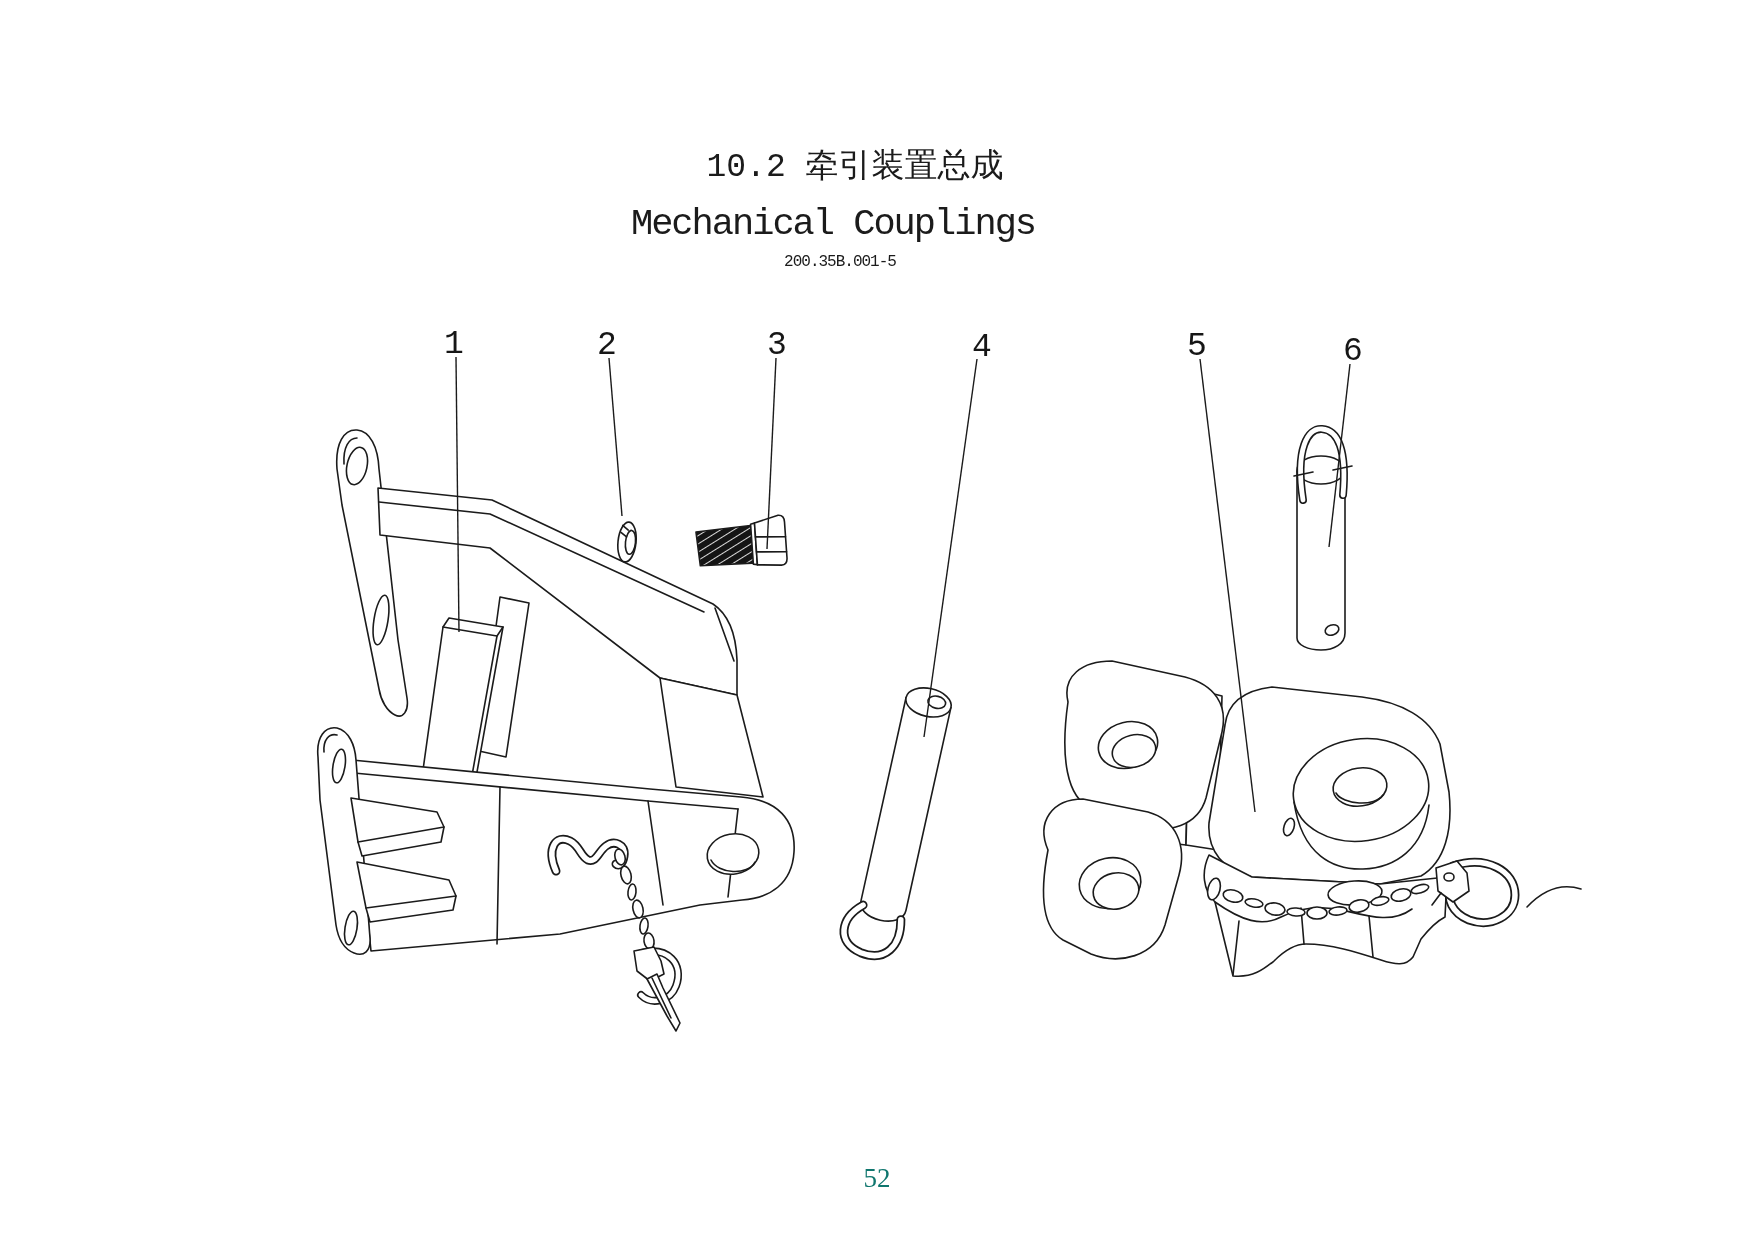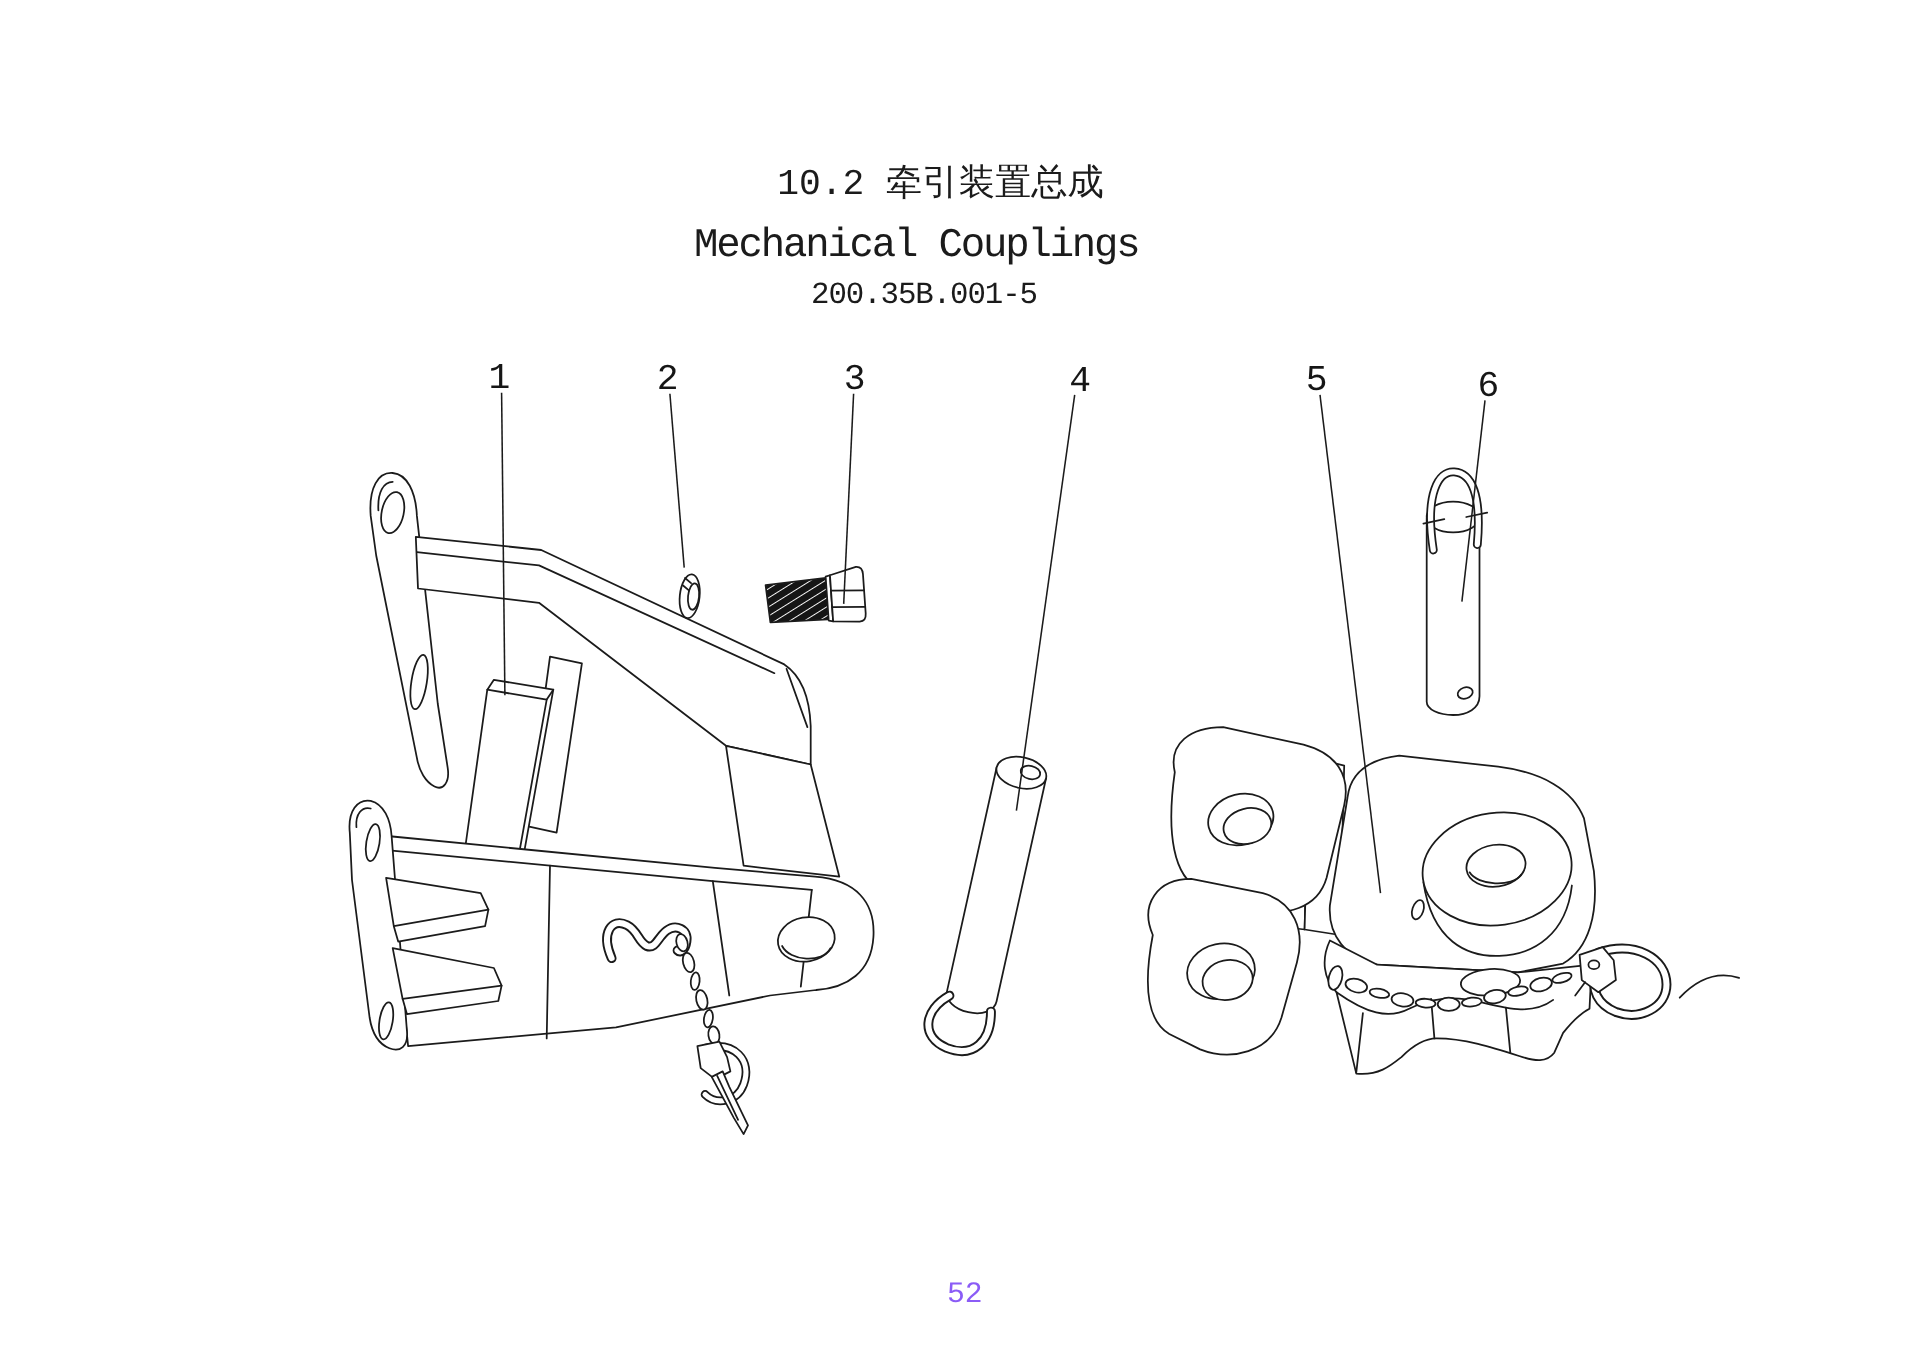--- a/index.html
+++ b/index.html
@@ -18,26 +18,26 @@
     font-size:33px;letter-spacing:0px;white-space:nowrap;
     font-family:"Liberation Mono", monospace;
   }
   .title-en{
     position:absolute;left:833px;top:203px;transform:translateX(-50%);
     font-size:37px;letter-spacing:-2px;white-space:nowrap;
     font-family:"Liberation Mono", monospace;
   }
   .drawing-no{
     position:absolute;left:840px;top:253px;transform:translateX(-50%);
-    font-size:28px;letter-spacing:-1px;white-space:nowrap;
+    font-size:16px;letter-spacing:-1px;white-space:nowrap;
     font-family:"Liberation Mono", monospace;
   }
   .page-number{
     position:absolute;left:877px;top:1163px;transform:translateX(-50%);
-    font-size:27px;font-family:Liberation Mono, monospace;color:#8b5cf6;
+    font-size:27px;font-family:Liberation Serif, serif;color:#0f766e;
   }
   svg.diagram{position:absolute;left:0;top:0;}
   .callout-num{
     font-family:"Liberation Mono", monospace;
     font-size:33px;
     fill:#161616;
   }
 </style>
 </head>
 <body>

